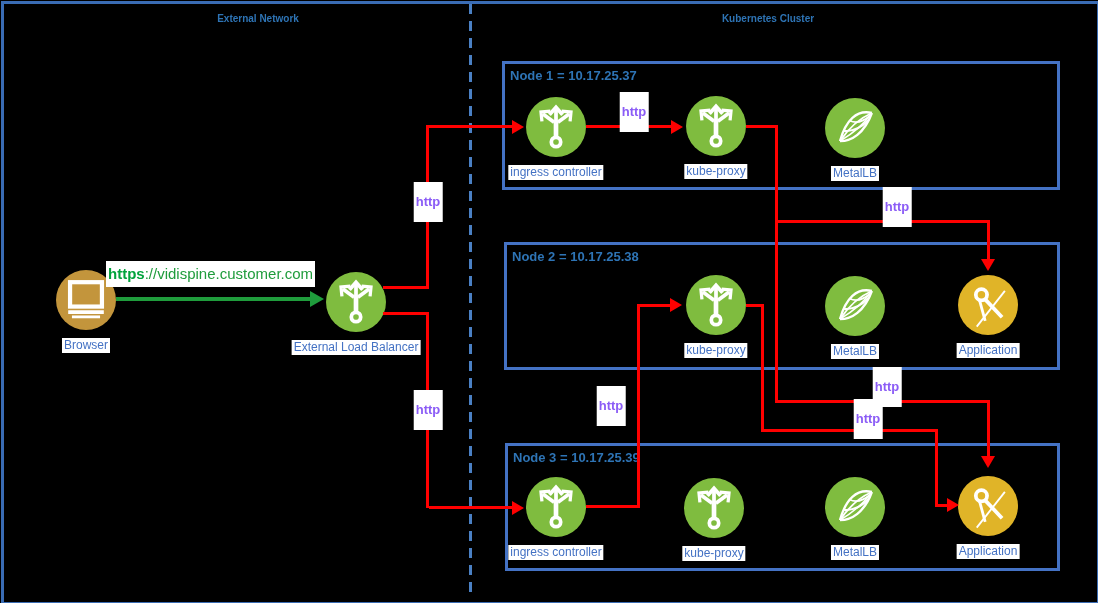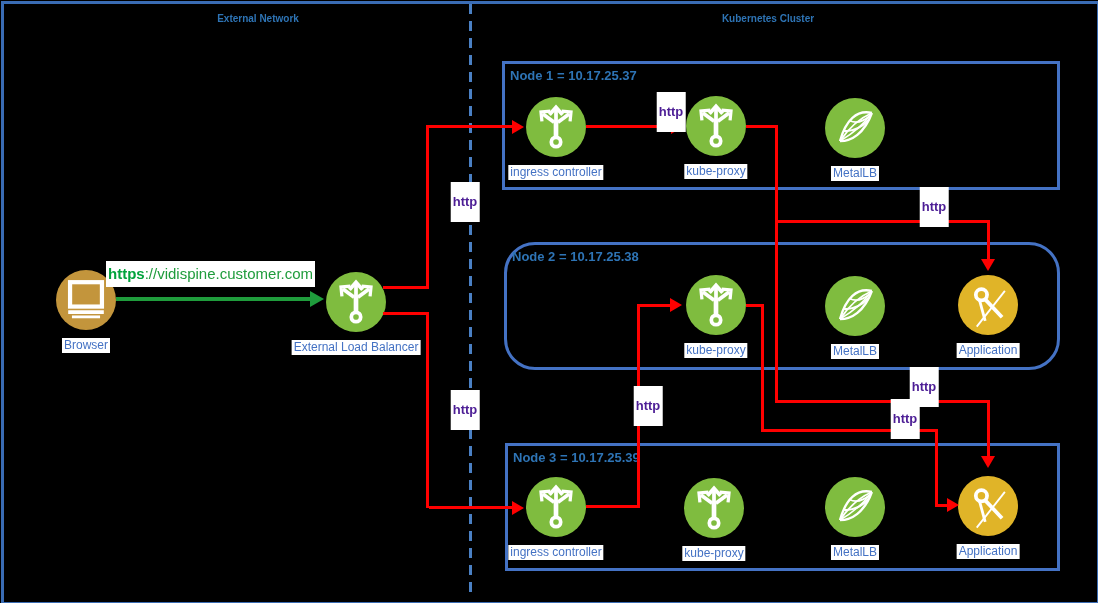--- a/index.html
+++ b/index.html
@@ -16,40 +16,40 @@
   .comp{position:absolute;width:60px;height:60px;z-index:4;text-align:right;}
   .circle{width:60px;height:60px;border-radius:50%;display:flex;align-items:center;justify-content:center;}
   .green{background:#7FBC3F;} .gold{background:#E0B428;} .tan{background:#C3953C;}
   .comp-label{position:absolute;top:68px;left:50%;transform:translateX(-50%);background:#ffffff;color:#4472C4;
     font-size:12px;line-height:15px;padding:0 2px;white-space:nowrap;z-index:6;}
   .rl{position:absolute;background:#FF0000;z-index:5;}
   .gl{position:absolute;background:#1F9C3C;z-index:5;}
   .ar{position:absolute;width:0;height:0;border-top:7px solid transparent;border-bottom:7px solid transparent;border-left:12px solid #FF0000;z-index:5;}
   .ad{position:absolute;width:0;height:0;border-left:7px solid transparent;border-right:7px solid transparent;border-top:12px solid #FF0000;z-index:5;}
   .ag{position:absolute;width:0;height:0;border-top:8px solid transparent;border-bottom:8px solid transparent;border-left:14px solid #1F9C3C;z-index:5;}
-  .http-label{position:absolute;background:#ffffff;color:#4c1d95;font-weight:bold;font-size:13px;line-height:16px;
-    padding:12px 2px;transform:translate(-50%,-50%);white-space:nowrap;z-index:7;margin-left:37px;}
+  .http-label{position:absolute;background:#ffffff;color:#8b5cf6;font-weight:bold;font-size:13px;line-height:16px;
+    padding:12px 2px;transform:translate(-50%,-50%);white-space:nowrap;z-index:7;}
   .url-label{position:absolute;left:106px;top:261px;background:#ffffff;font-size:15px;line-height:18px;padding:4px 2px;white-space:nowrap;z-index:7;color:#1F9C3C;}
   .url-label .scheme{font-weight:bold;color:#00A33C;}
   svg{display:block;}
 </style>
 </head>
 <body>
 
 <div class="canvas">
   <div class="outer-border"></div>
   <div class="divider"></div>
 
   <div class="section-title" style="left:258px;top:13px;">External Network</div>
   <div class="section-title" style="left:768px;top:13px;">Kubernetes Cluster</div>
 
   <div class="node-box" style="left:502px;top:61px;width:558px;height:129px;">
     <div class="node-title">Node 1 = 10.17.25.37</div>
   </div>
-  <div class="node-box" style="left:504px;top:242px;width:556px;height:128px;border-radius:31px;">
+  <div class="node-box" style="left:504px;top:242px;width:556px;height:128px;">
     <div class="node-title">Node 2 = 10.17.25.38</div>
   </div>
   <div class="node-box" style="left:505px;top:443px;width:555px;height:128px;">
     <div class="node-title">Node 3 = 10.17.25.39</div>
   </div>
 
   <div class="comp" style="left:326px;top:272px;">
     <div class="circle green">
       <svg width="60" height="60" viewBox="0 0 64 64">
         <circle cx="32" cy="48" r="5" fill="none" stroke="#fff" stroke-width="4"></circle>

